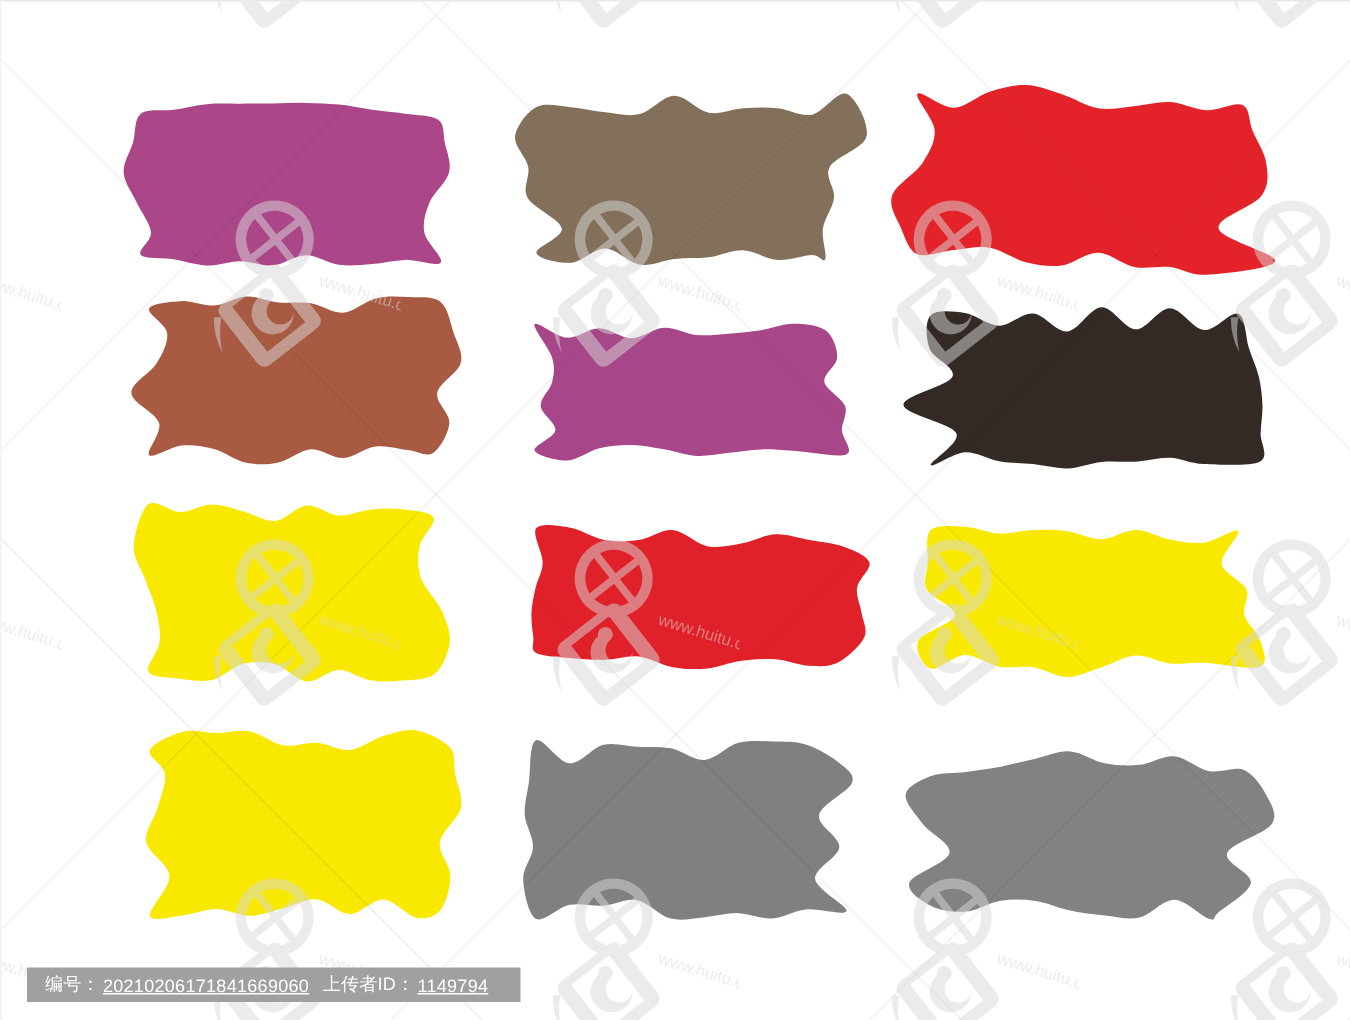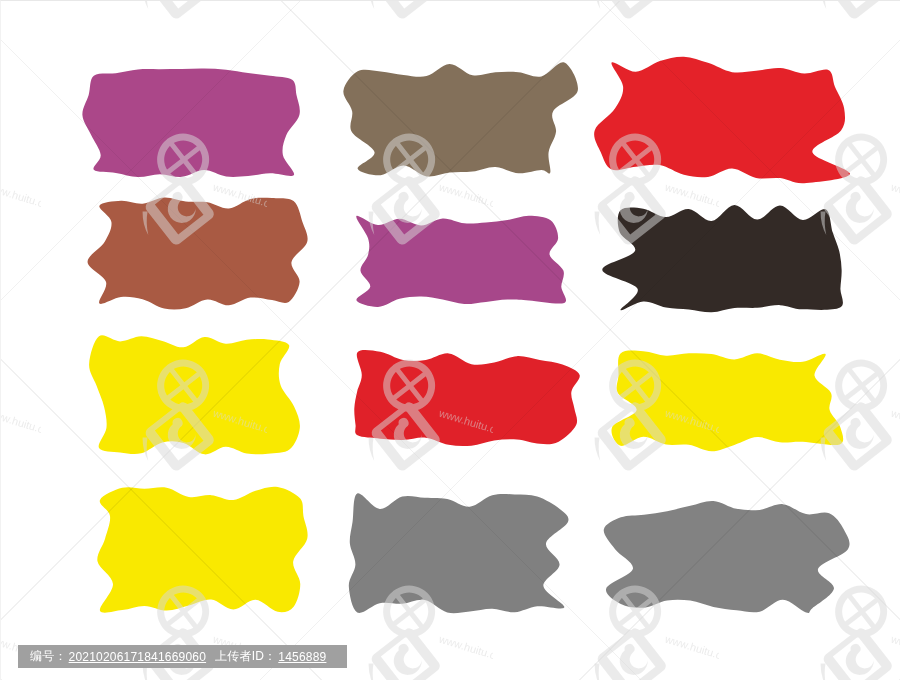--- a/index.html
+++ b/index.html
@@ -401,16 +401,16 @@
             <text x="92" y="86" font-size="11" font-family="&quot;Liberation Sans&quot;, sans-serif" fill="#d9d9d9" transform="rotate(55 92 86)">www.huitu.com</text>
           </g>
         </svg>
       </div>
     </div>
 
   <div id="footer-bar">
     <span class="fb-label">编号：</span>
     <span class="fb-value">20210206171841669060</span>
     <span class="fb-label">上传者ID：</span>
-    <span class="fb-value">1456889</span>
+    <span class="fb-value">1149794</span>
   </div>
 
 </div>
 
 </body></html>

